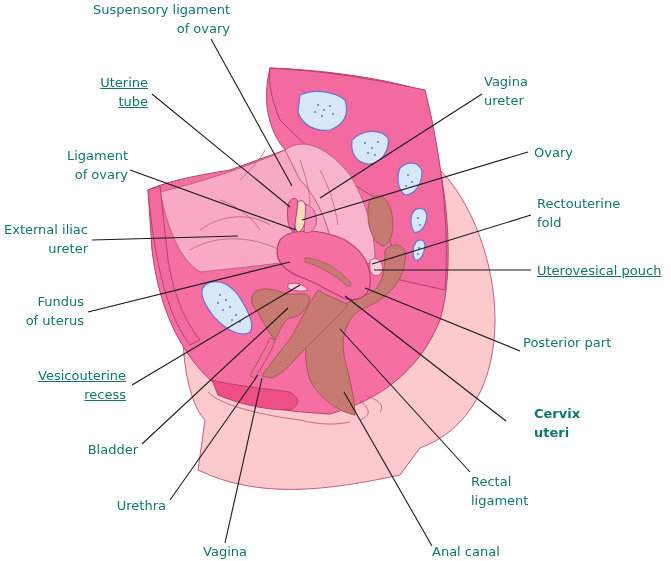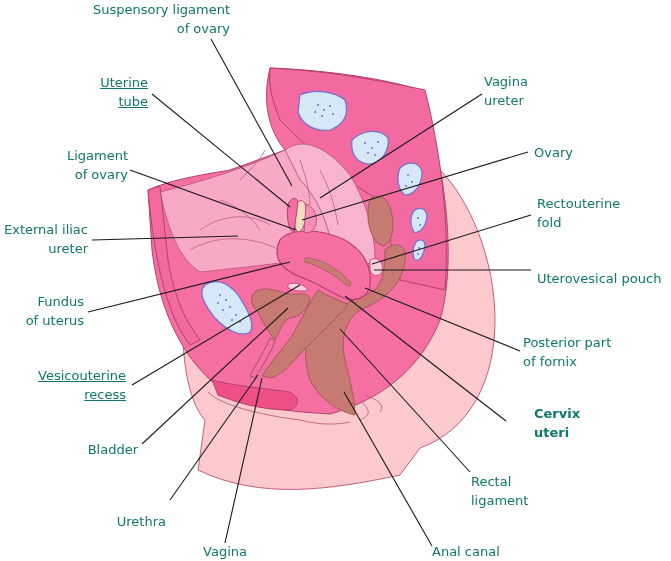--- a/index.html
+++ b/index.html
@@ -147,43 +147,42 @@
   <span>Fundus</span>
   <span>of uterus</span>
 </div>
 <div class="lbl r" style="left:20px; top:366px; width:106px;text-decoration:underline;">
   <span>Vesicouterine</span>
   <span>recess</span>
 </div>
 <div class="lbl r" style="left:60px; top:440px; width:78px;">
   <span>Bladder</span>
 </div>
-<div class="lbl r" style="left:90px; top:512px; width:76px;">
+<div class="lbl r" style="left:90px; top:496px; width:76px;">
   <span>Urethra</span>
 </div>
 <div class="lbl c" style="left:190px; top:542px; width:70px;">
   <span>Vagina</span>
 </div>
 <div class="lbl l" style="left:484px; top:72px; width:80px;">
   <span>Vagina</span>
   <span>ureter</span>
 </div>
 <div class="lbl l" style="left:534px; top:143px; width:80px;">
   <span>Ovary</span>
 </div>
 <div class="lbl l" style="left:537px; top:194px; width:110px;">
   <span>Rectouterine</span>
   <span>fold</span>
 </div>
-<div class="lbl l" style="left:537px; top:269px; width:134px;">
+<div class="lbl l" style="left:537px; top:261px; width:134px;text-decoration:underline;">
   <span>Uterovesical pouch</span>
 </div>
 <div class="lbl l" style="left:523px; top:333px; width:120px;">
   <span>Posterior part</span>
-  <span>of fornix</span>
 </div>
 <div class="lbl l" style="left:534px; top:404px; width:80px;font-weight:bold;">
   <span>Cervix</span>
   <span>uteri</span>
 </div>
 <div class="lbl l" style="left:471px; top:472px; width:80px;">
   <span>Rectal</span>
   <span>ligament</span>
 </div>
 <div class="lbl l" style="left:432px; top:542px; width:100px;">

